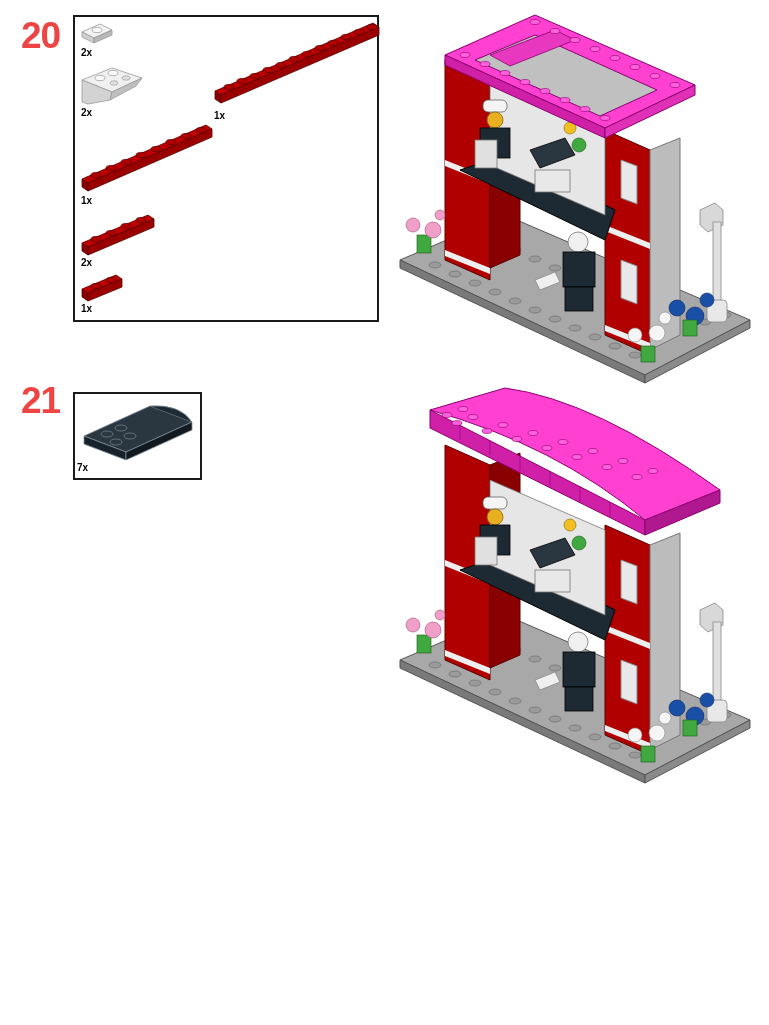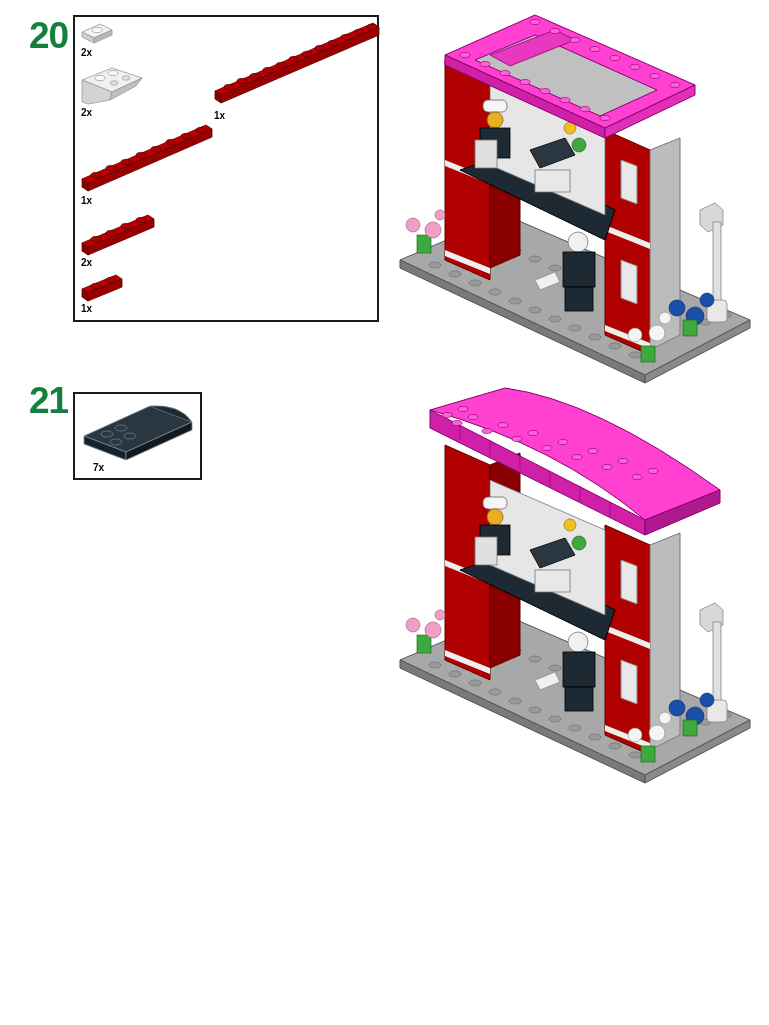--- a/index.html
+++ b/index.html
@@ -1,17 +1,17 @@
 <!DOCTYPE html>
 <html><head>
 <meta charset="utf-8">
 <style>
   html, body { margin: 0; padding: 0; background: #ffffff; }
   body { width: 769px; height: 1025px; position: relative; overflow: hidden; font-family: "Liberation Sans", sans-serif; }
-  .step-num { position: absolute; font-weight: bold; font-size: 37px; line-height: 1; color: #15803d; letter-spacing: -1px; font-family: "Liberation Sans", sans-serif; margin-left: 8px; }
+  .step-num { position: absolute; font-weight: bold; font-size: 37px; line-height: 1; color: #ef4444; letter-spacing: -1px; font-family: "Liberation Sans", sans-serif; }
   .parts-box { position: absolute; border: 2px solid #1a1a1a; background: #fff; box-sizing: border-box; }
   .part { position: absolute; }
   .qty { position: absolute; font-size: 10px; font-weight: bold; color: #000; font-family: "Liberation Sans", sans-serif; }
   .model { position: absolute; }
   svg { display: block; }
 </style>
 </head>
 <body>
 
 <div class="step-num" style="left:21px; top:17px;">20</div>
@@ -228,21 +228,21 @@
       <polygon points="4,38 46,54 46,62 4,46" fill="#18222a" stroke="#7a8a96" stroke-width="0.8"></polygon>
       <polygon points="46,54 112,24 112,32 46,62" fill="#121a20" stroke="#7a8a96" stroke-width="0.8"></polygon>
       <g fill="#2a3640" stroke="#7a8a96" stroke-width="0.7">
         <ellipse cx="27" cy="36" rx="6" ry="3"></ellipse>
           <ellipse cx="41" cy="30" rx="6" ry="3"></ellipse>
         <ellipse cx="36" cy="44" rx="6" ry="3"></ellipse>
           <ellipse cx="50" cy="38" rx="6" ry="3"></ellipse>
       </g>
     </svg>
   </div>
-  <div class="qty" style="left:18px; top:68px;">7x</div>
+  <div class="qty" style="left:2px; top:68px;">7x</div>
 </div>
 
 <div class="model" style="left:395px; top:385px;">
   <svg width="365" height="400" viewBox="0 0 365 400">
 
     <polygon points="5,275 110,230 355,335 250,390" fill="#a8a8a8" stroke="#555" stroke-width="1"></polygon>
     <polygon points="5,275 250,390 250,398 5,283" fill="#7a7a7a" stroke="#555" stroke-width="1"></polygon>
     <polygon points="250,390 355,335 355,343 250,398" fill="#8a8a8a" stroke="#555" stroke-width="1"></polygon>
     <g fill="#9a9a9a" stroke="#666" stroke-width="0.6">
       <ellipse cx="40" cy="280" rx="6" ry="3"></ellipse>

